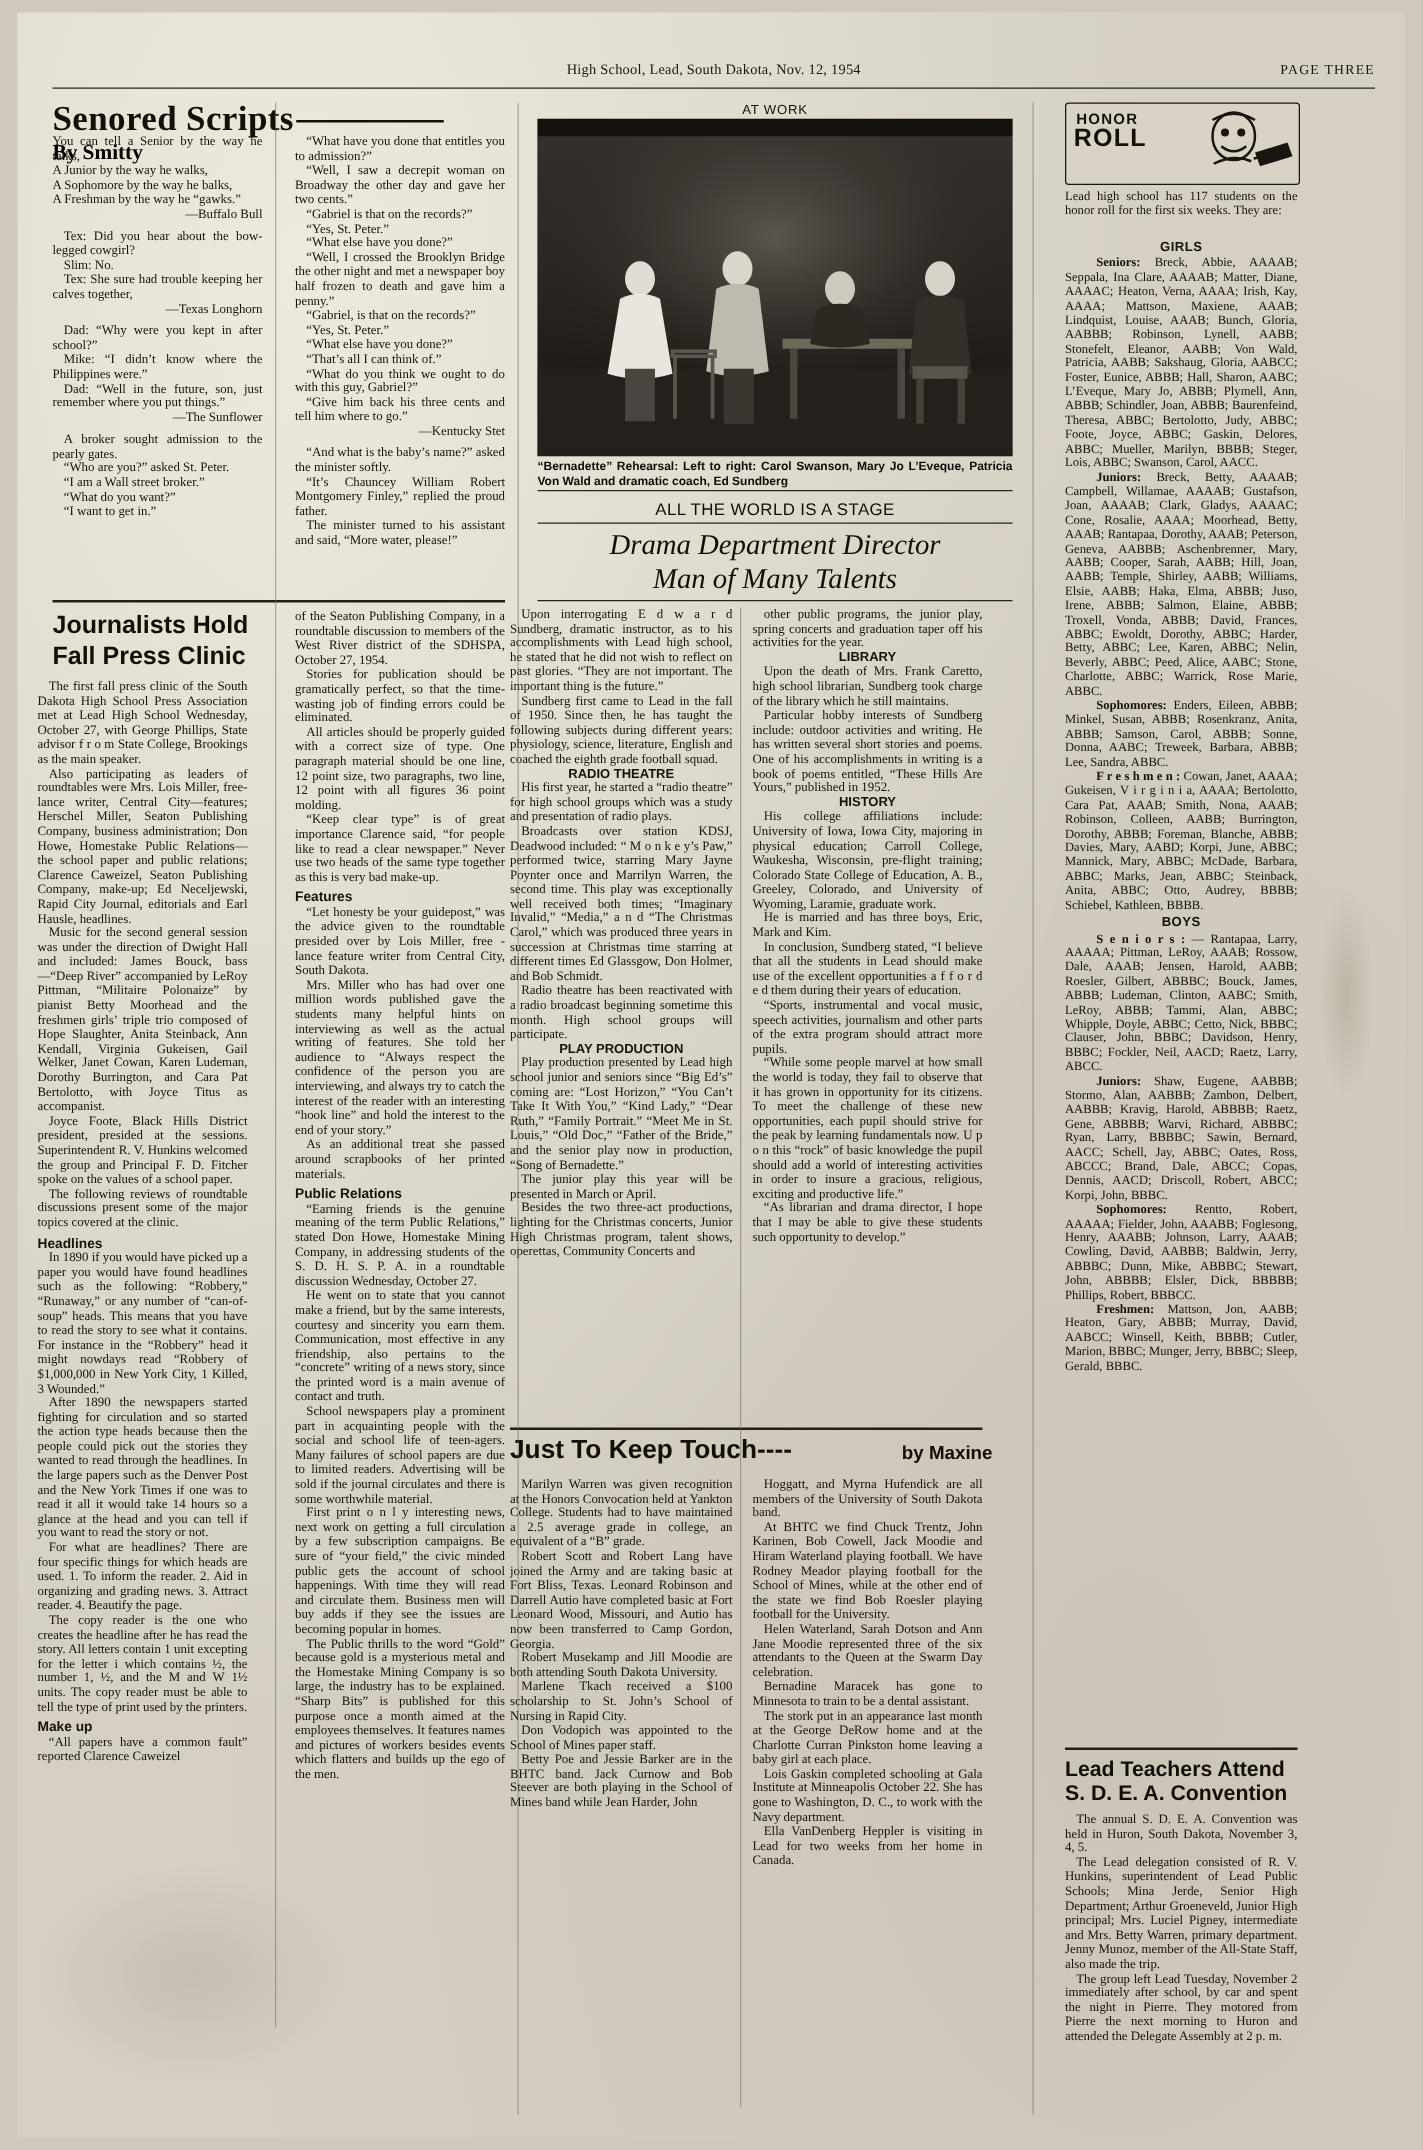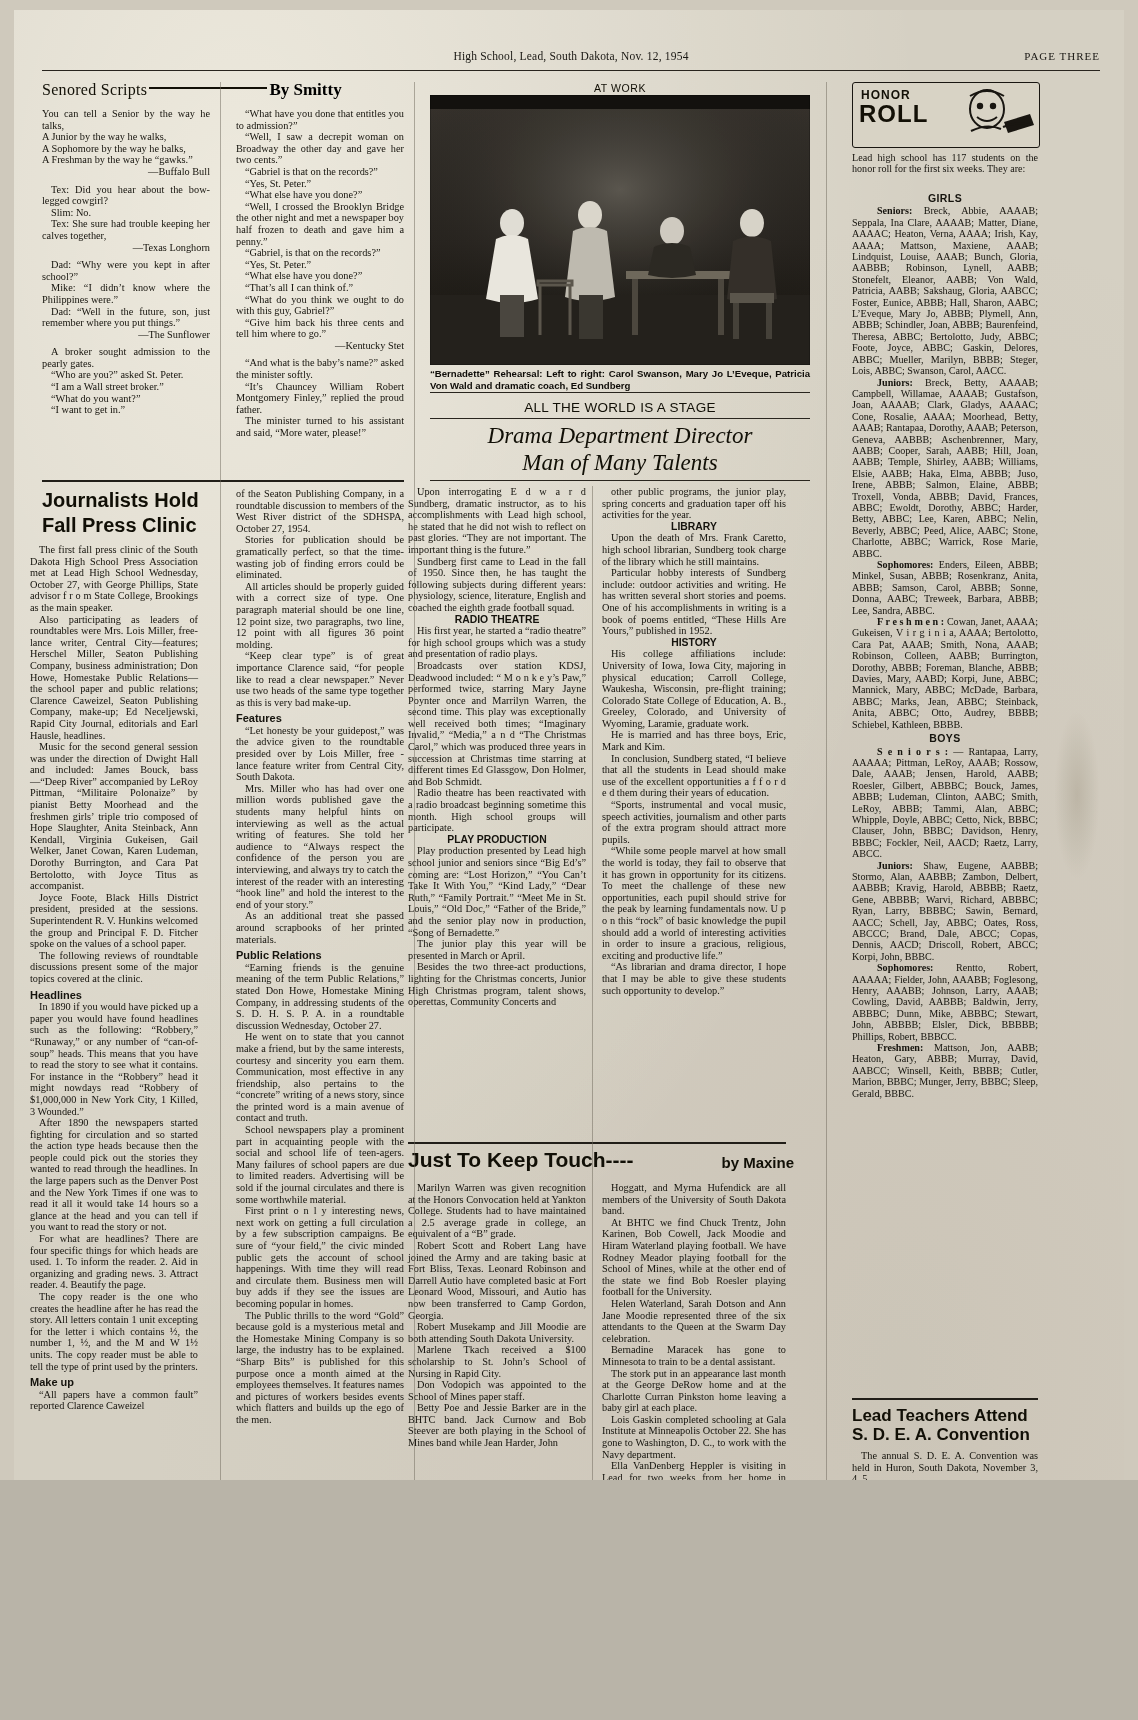--- a/index.html
+++ b/index.html
@@ -6,21 +6,21 @@
     margin: 0;
     padding: 0;
     background: #b9b4a8;
   }
   body {
     font-family: "Liberation Serif", serif;
   }
   .page {
     position: relative;
     width: 1138px;
-    height: 1480px;
+    height: 1720px;
     margin: 0 auto;
     background: #cdc8bb;
     overflow: hidden;
     box-sizing: border-box;
     padding: 0;
     filter: contrast(1.02);
   }
   .sheet {
     position: absolute;
     left: 14px;
@@ -78,22 +78,22 @@
   .blk p.right { text-indent: 0; text-align: right; }
 
   .script-head {
     position: absolute;
     left: 28px;
     top: 70px;
     width: 360px;
     font-family: "Liberation Serif", serif;
   }
   .script-head .title {
-    font-size: 16px;
-    font-weight: 400;
+    font-size: 28px;
+    font-weight: 700;
     letter-spacing: .3px;
     color: #141209;
     display: inline-block;
   }
   .script-head .dash {
     display: inline-block;
     width: 118px;
     border-bottom: 2px solid #141209;
     margin: 0 2px 6px 2px;
   }
@@ -167,21 +167,21 @@
   }
   .honor-box .hr1 {
     position: absolute; left: 8px; top: 5px;
     font-family: "Liberation Sans", sans-serif;
     font-weight: 700; font-size: 12px; letter-spacing: 1px;
     color: #151208;
   }
   .honor-box .hr2 {
     position: absolute; left: 6px; top: 17px;
     font-family: "Liberation Sans", sans-serif;
-    font-weight: 700; font-size: 24px; letter-spacing: 1px;
+    font-weight: 700; font-size: 20px; letter-spacing: 1px;
     color: #151208;
   }
   .honor-box svg { position: absolute; right: 4px; top: 4px; }
   .roll {
     position: absolute;
     font-size: 10.1px;
     line-height: 11.4px;
     text-align: justify;
     color: #17150f;
   }

